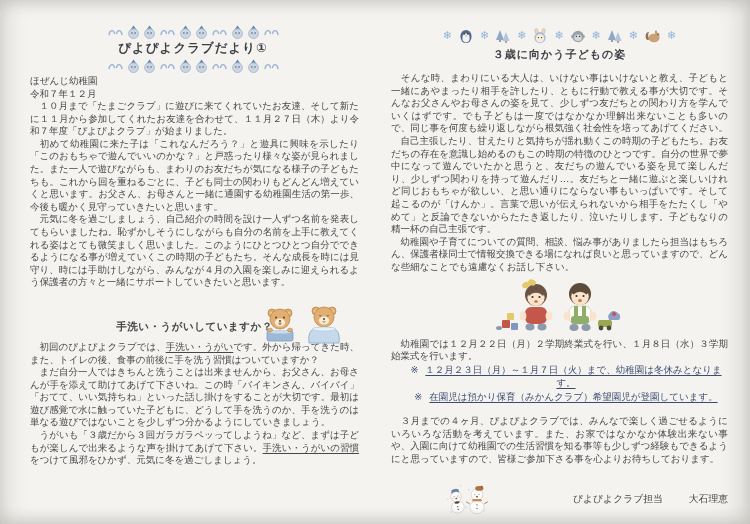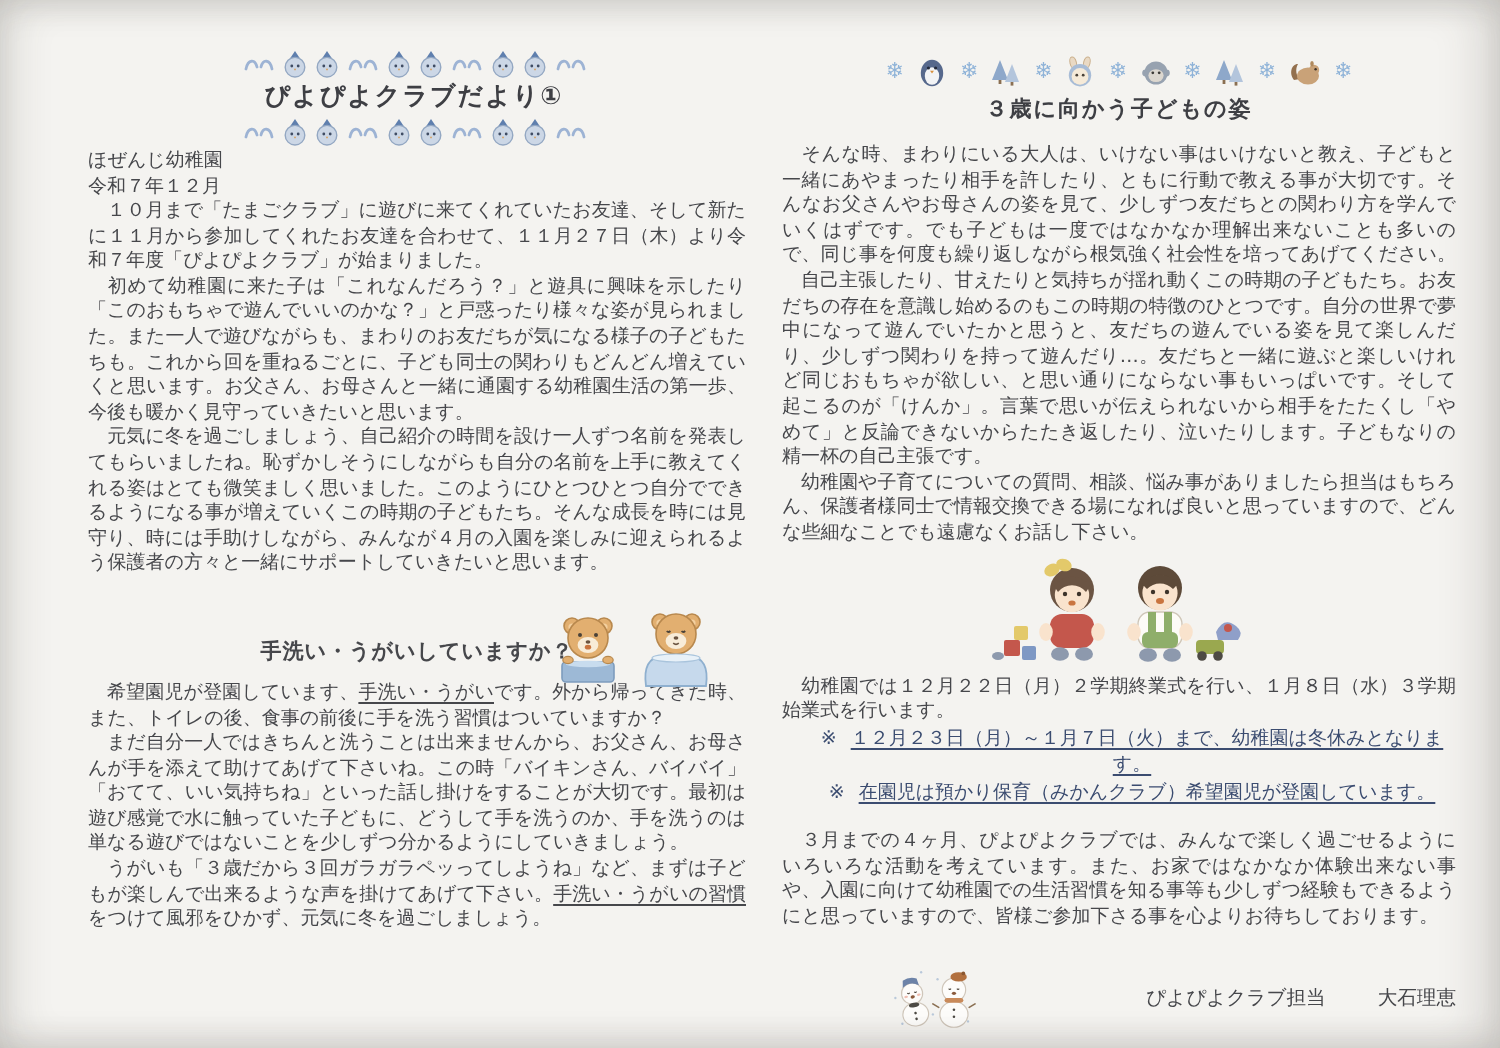--- a/index.html
+++ b/index.html
@@ -10,21 +10,21 @@
     color:#46474b;
   }
   .scan::after{
     content:"";position:absolute;inset:0;pointer-events:none;
     box-shadow:inset 10px 0 18px rgba(60,55,50,.10),
                inset -12px 0 20px rgba(60,55,50,.13),
                inset 0 5px 12px rgba(60,55,50,.05),
                inset 0 -6px 14px rgba(60,55,50,.06);
   }
   .page{position:absolute;top:0;height:524px;box-sizing:border-box;}
-  .page-left{left:14px;width:375px;padding:24px 16px 0 30px;}
+  .page-left{left:0;width:375px;padding:24px 16px 0 30px;}
   .page-right{left:375px;width:375px;padding:28px 22px 0 16px;}
 
   p{margin:0;font-size:9.5px;line-height:12.6px;text-align:justify;}
   .deco{display:flex;justify-content:center;align-items:center;gap:3px;height:15px;}
   .ico{display:inline-flex;align-items:center;line-height:0;}
   .snowchar{font-size:11px;line-height:11px;color:#8fb3d8;}
 
   .lp-header{width:286px;margin-left:20px;text-align:center;}
   .main-title{font-size:12.5px;font-weight:bold;color:#3e3f44;letter-spacing:1px;margin:1px 0;}
   .org-block{padding-right:52px;font-size:9.5px;line-height:12.5px;margin-top:2px;}
@@ -271,21 +271,21 @@
           <path d="M60.4,12.5 q0.8,1 1.8,0" fill="none" stroke="#4a4238" stroke-width="0.9"></path>
           <path d="M67.8,12.5 q0.8,1 1.8,0" fill="none" stroke="#4a4238" stroke-width="0.9"></path>
           <ellipse cx="65" cy="16" rx="1.2" ry="0.9" fill="#6b5440"></ellipse>
           <path d="M63.6,18.6 q1.4,1.2 2.8,0" fill="none" stroke="#6b5440" stroke-width="0.8"></path>
           <path d="M50,40 q-2,-14 8,-15 l14,0 q10,1 8,15 Z" fill="#c6d9ec" stroke="#8fb0cf" stroke-width="0.9"></path>
           <ellipse cx="65" cy="26" rx="12" ry="2" fill="#e8f1f8" stroke="#a9c4dc" stroke-width="0.6"></ellipse>
         </svg>
       </span>
     </div>
 
-    <p><span>　希望園児が登園しています、</span><span class="u">手洗い・うがい</span><span>です。外から帰ってきた時、また、トイレの後、食事の前後に手を洗う習慣はついていますか？</span></p>
+    <p><span>　初回のぴよぴよクラブでは、</span><span class="u">手洗い・うがい</span><span>です。外から帰ってきた時、また、トイレの後、食事の前後に手を洗う習慣はついていますか？</span></p>
     <p>　まだ自分一人ではきちんと洗うことは出来ませんから、お父さん、お母さんが手を添えて助けてあげて下さいね。この時「バイキンさん、バイバイ」「おてて、いい気持ちね」といった話し掛けをすることが大切です。最初は遊び感覚で水に触っていた子どもに、どうして手を洗うのか、手を洗うのは単なる遊びではないことを少しずつ分かるようにしていきましょう。</p>
     <p><span>　うがいも「３歳だから３回ガラガラペッってしようね」など、まずは子どもが楽しんで出来るような声を掛けてあげて下さい。</span><span class="u">手洗い・うがいの習慣</span><span>をつけて風邪をひかず、元気に冬を過ごしましょう。</span></p>
   </div>
 
   <div class="page page-right">
     <div class="deco" style="gap:6px;">
   <span class="ico snowchar">❄</span>
 
   <span class="ico">
     <svg width="16" height="16" viewBox="0 0 16 16">

